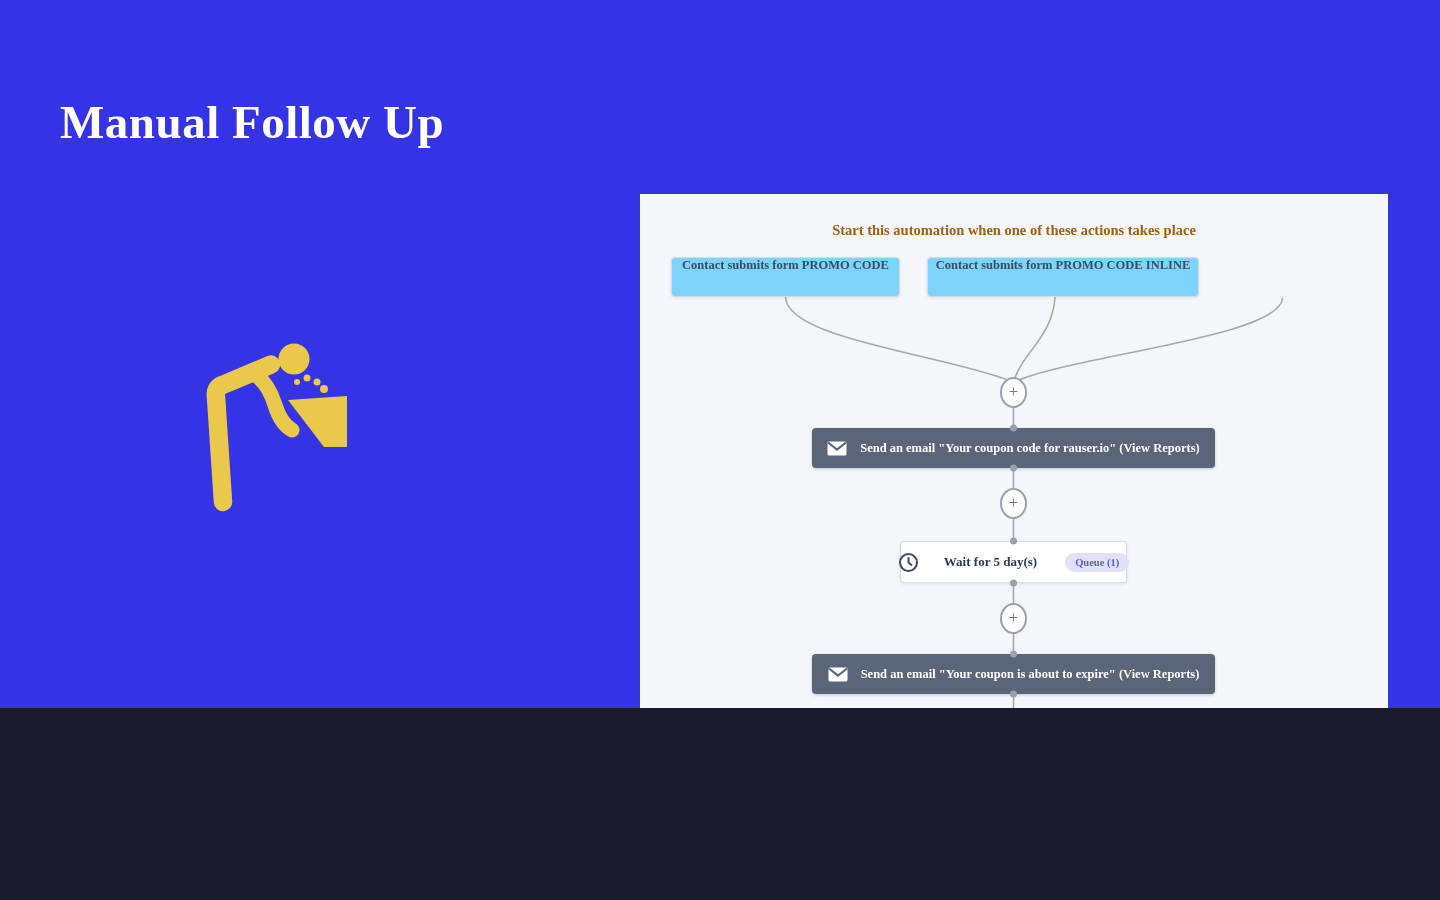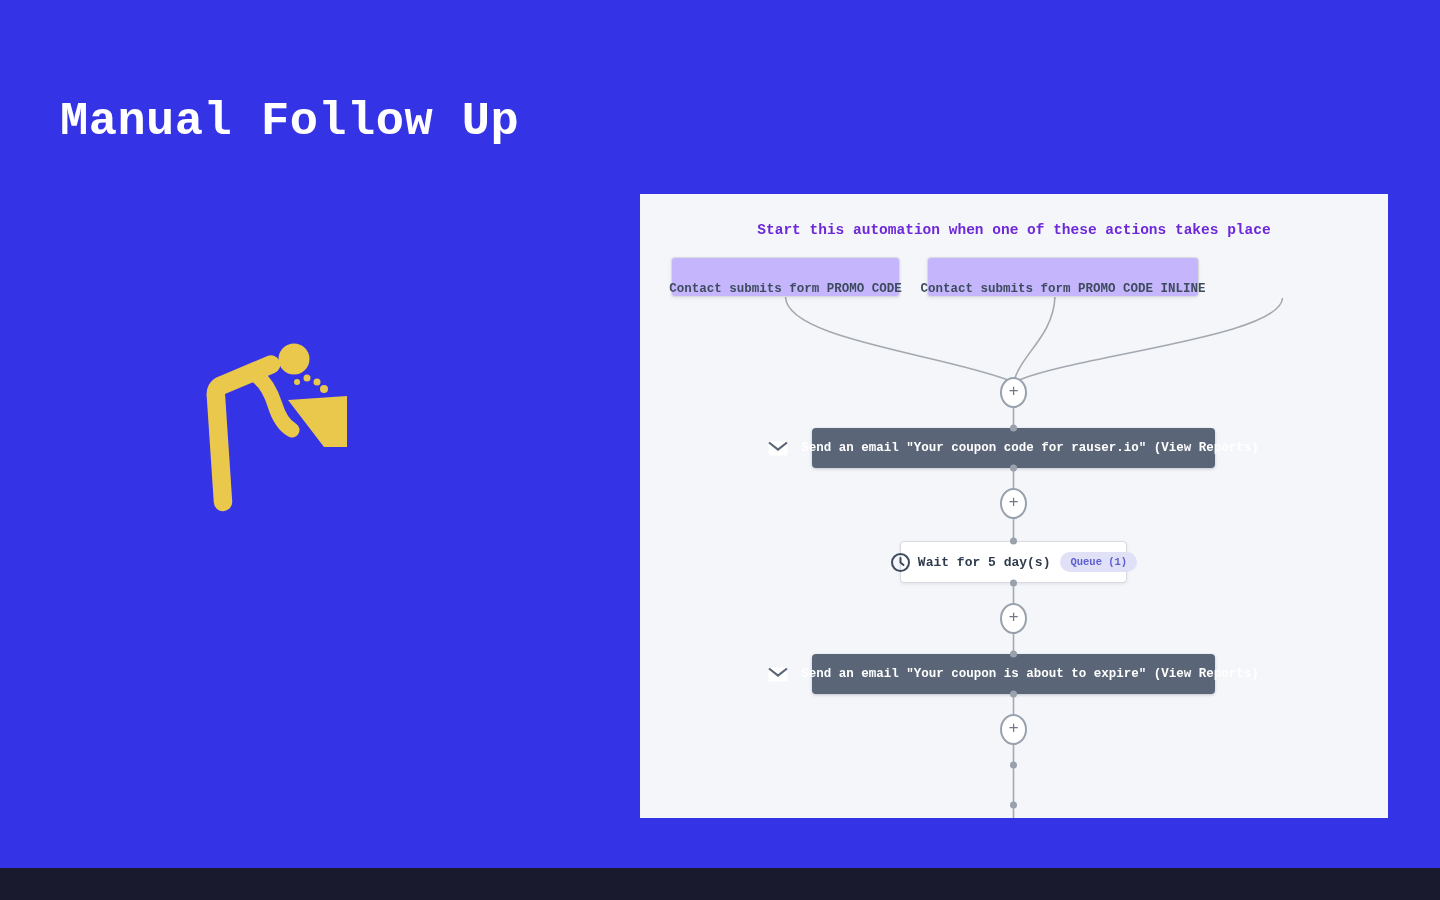--- a/index.html
+++ b/index.html
@@ -1,21 +1,21 @@
 <!DOCTYPE html>
 <html><head>
 <meta charset="utf-8">
 <style>
   html,body{margin:0;padding:0;background:#1a1a2e;}
   .canvas{
     position:relative;
-    width:1440px;height:868px;
+    width:1440px;height:708px;
     background:#3533e6;
     overflow:hidden;
-    font-family:Liberation Mono, monospace;
+    font-family:Liberation Serif, serif;
   }
   .headline{
     position:absolute;
     top:95px;
     color:#ffffff;
     font-size:47px;
     font-weight:700;
     letter-spacing:0.5px;
     white-space:nowrap;
   }
@@ -24,32 +24,32 @@
   .fountain-icon{position:absolute;left:195px;top:330px;width:170px;height:190px;}
 
   
   .panel{
     position:absolute;left:640px;top:194px;width:748px;height:624px;
     background:#f5f6fa;
   }
   .panel-header{
     position:absolute;top:28px;left:0;width:100%;
     text-align:center;
-    font-size:14.5px;font-weight:700;color:#6d28d9;
+    font-size:14.5px;font-weight:700;color:#a16207;
   }
   .connector-svg{position:absolute;left:0;top:0;width:748px;height:624px;z-index:1;}
   .dots-svg{position:absolute;left:0;top:0;width:748px;height:624px;z-index:5;pointer-events:none;}
 
   .trigger-box{
     position:absolute;top:63px;height:40px;
-    background:#c4b5fd;
+    background:#7dd3fc;
     border:1px solid #d9dbe0;
     border-radius:4px;
     box-shadow:0 1px 3px rgba(40,50,70,0.10);
-    display:flex;align-items:flex-end;justify-content:center;
+    display:flex;align-items:flex-start;justify-content:center;
     font-size:12.5px;font-weight:700;color:#3e4b5e;
     box-sizing:border-box;
     z-index:2;cursor:pointer;white-space:nowrap;
   }
   .trigger-1{left:31px;width:229px;}
   .trigger-2{left:279px;width:272px;margin-left:8px;}
   .trigger-dashed{
     left:569px;width:147px;top:64px;
     border:1.5px dashed #8d939d;
     box-shadow:none;
@@ -73,21 +73,21 @@
     left:172px;width:403px;height:40px;
     background:#5a6678;
     box-shadow:0 1px 3px rgba(40,50,70,0.25);
     color:#ffffff;font-size:12.5px;font-weight:700;
     gap:13px;
   }
   .step-wait{
     background:#ffffff;border:1px solid #d9dbe0;
     box-shadow:0 1px 3px rgba(40,50,70,0.10);
     color:#2e3b4d;font-weight:700;
-    gap:7px;
+    gap:25px;
   }
   .wait-1{left:260px;top:347px;width:227px;height:42px;font-size:13px;}
   .wait-2{left:300px;top:571px;width:146px;height:40px;font-size:12.5px;}
   .email-1{top:234px;}
   .email-2{top:460px;}
   .queue-badge{
     background:#e0e1f6;color:#5e5ed2;
     font-size:10.5px;font-weight:700;
     padding:4px 10px;border-radius:11px;
     margin-left:3px;cursor:pointer;text-align:right;

